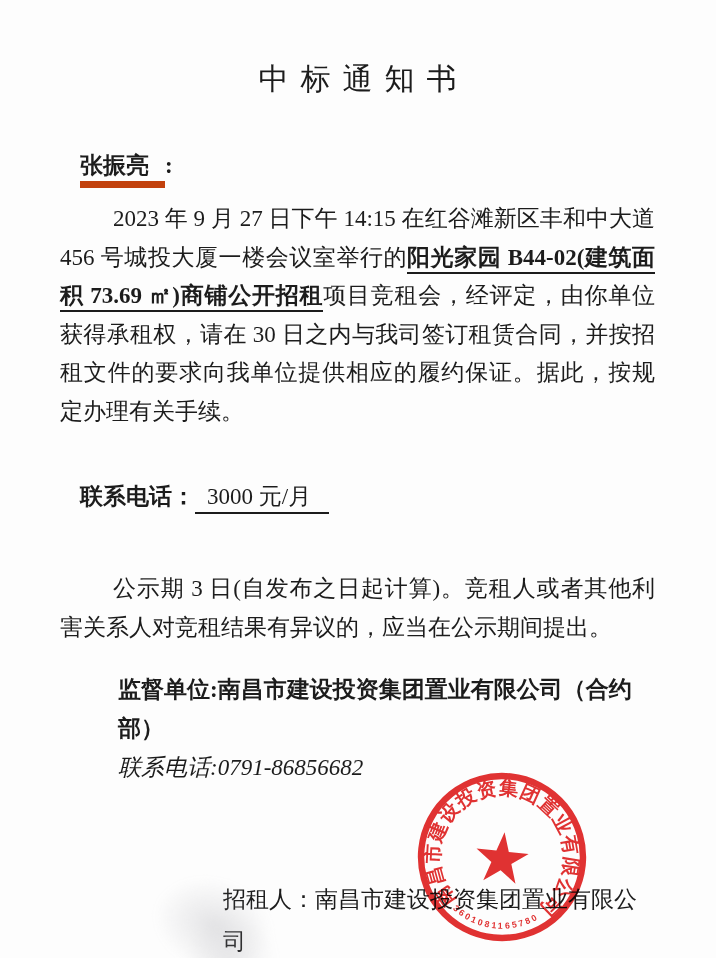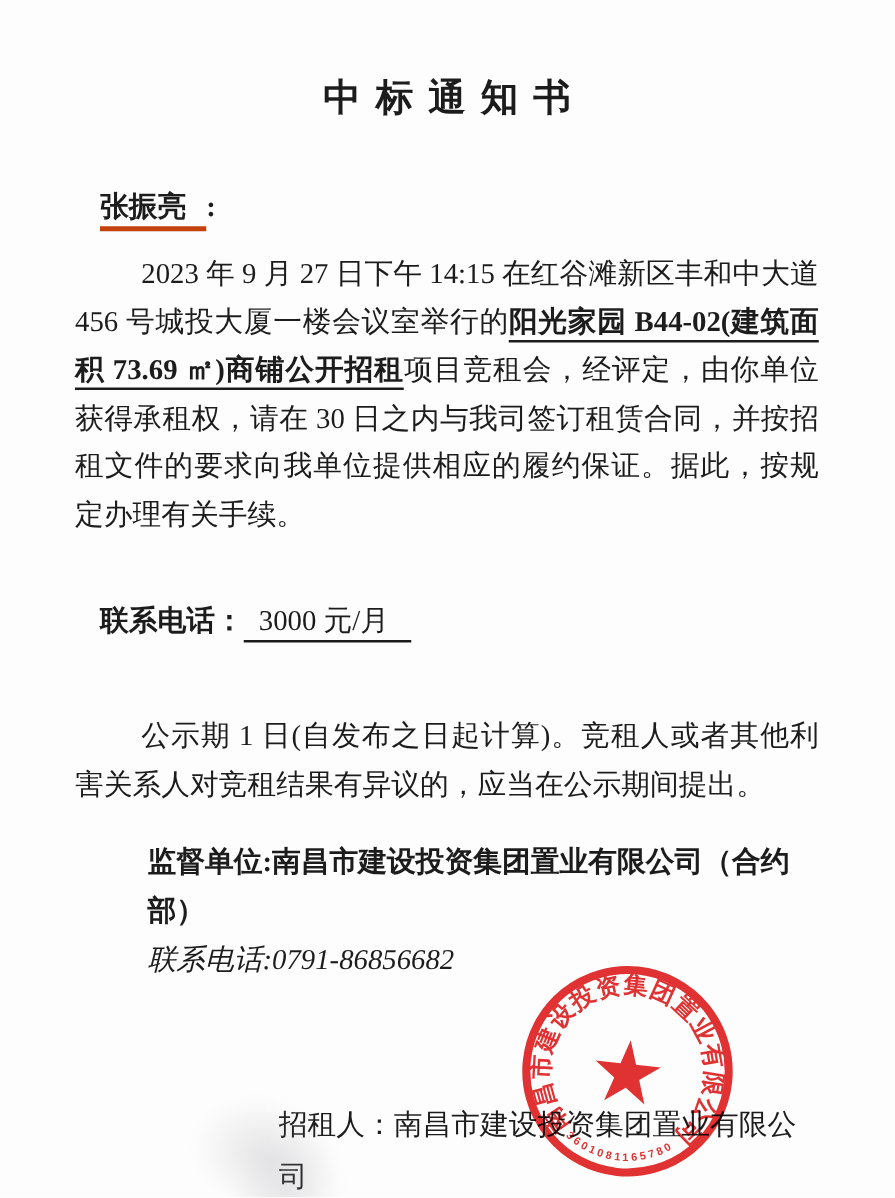--- a/index.html
+++ b/index.html
@@ -16,34 +16,34 @@
     font-family: "Liberation Serif", "DejaVu Serif", serif;
     color: #1c1c1c;
     box-sizing: border-box;
     padding: 0 61px 0 60px;
   }
   .title {
     margin: 0;
     padding-top: 58px;
     font-size: 30px;
     line-height: 42px;
-    font-weight: bold;
+    font-weight: normal;
     text-align: center;
     letter-spacing: 12px;
     text-indent: 12px;
   }
   .addressee {
     margin-top: 46px;
     padding-left: 20px;
     font-size: 23px;
     line-height: 40px;
     font-weight: bold;
   }
   .addressee .addr-name {
-    border-bottom: 4px solid #c2410c;
+    border-bottom: 7px solid #c2410c;
     padding-right: 16px;
     padding-bottom: 3px;
   }
   .body-para {
     margin: 14px 0 0 0;
     font-size: 23px;
     line-height: 38.5px;
     text-align: justify;
     text-indent: 53px;
   }
@@ -134,21 +134,21 @@
   </div>
 
   <p class="body-para">
     <span>2023 年 9 月 27 日下午 14:15 在红谷滩新区丰和中大道 456 号城投大厦一楼会议室举行的</span><span class="hl">阳光家园 B44-02(建筑面积 73.69 ㎡)商铺公开招租</span><span>项目竞租会，经评定，由你单位获得承租权，请在 30 日之内与我司签订租赁合同，并按招租文件的要求向我单位提供相应的履约保证。据此，按规定办理有关手续。</span>
   </p>
 
   <div class="result-line">
     <span class="result-label">联系电话：</span><span class="result-value">3000 元/月</span>
   </div>
 
-  <p class="notice">公示期 1 日(自发布之日起计算)。竞租人或者其他利害关系人对竞租结果有异议的，应当在公示期间提出。</p>
+  <p class="notice">公示期 3 日(自发布之日起计算)。竞租人或者其他利害关系人对竞租结果有异议的，应当在公示期间提出。</p>
 
   <div class="supervisor">监督单位:南昌市建设投资集团置业有限公司（合约部）</div>
 
   <div class="contact">联系电话:0791-86856682</div>
 
   <div class="signature">
     <span>招租人：</span><span>南昌市建设投资集团置业有限公司</span>
   </div>
 
   <div class="date-line">2023 年 9 月 27 日</div>

